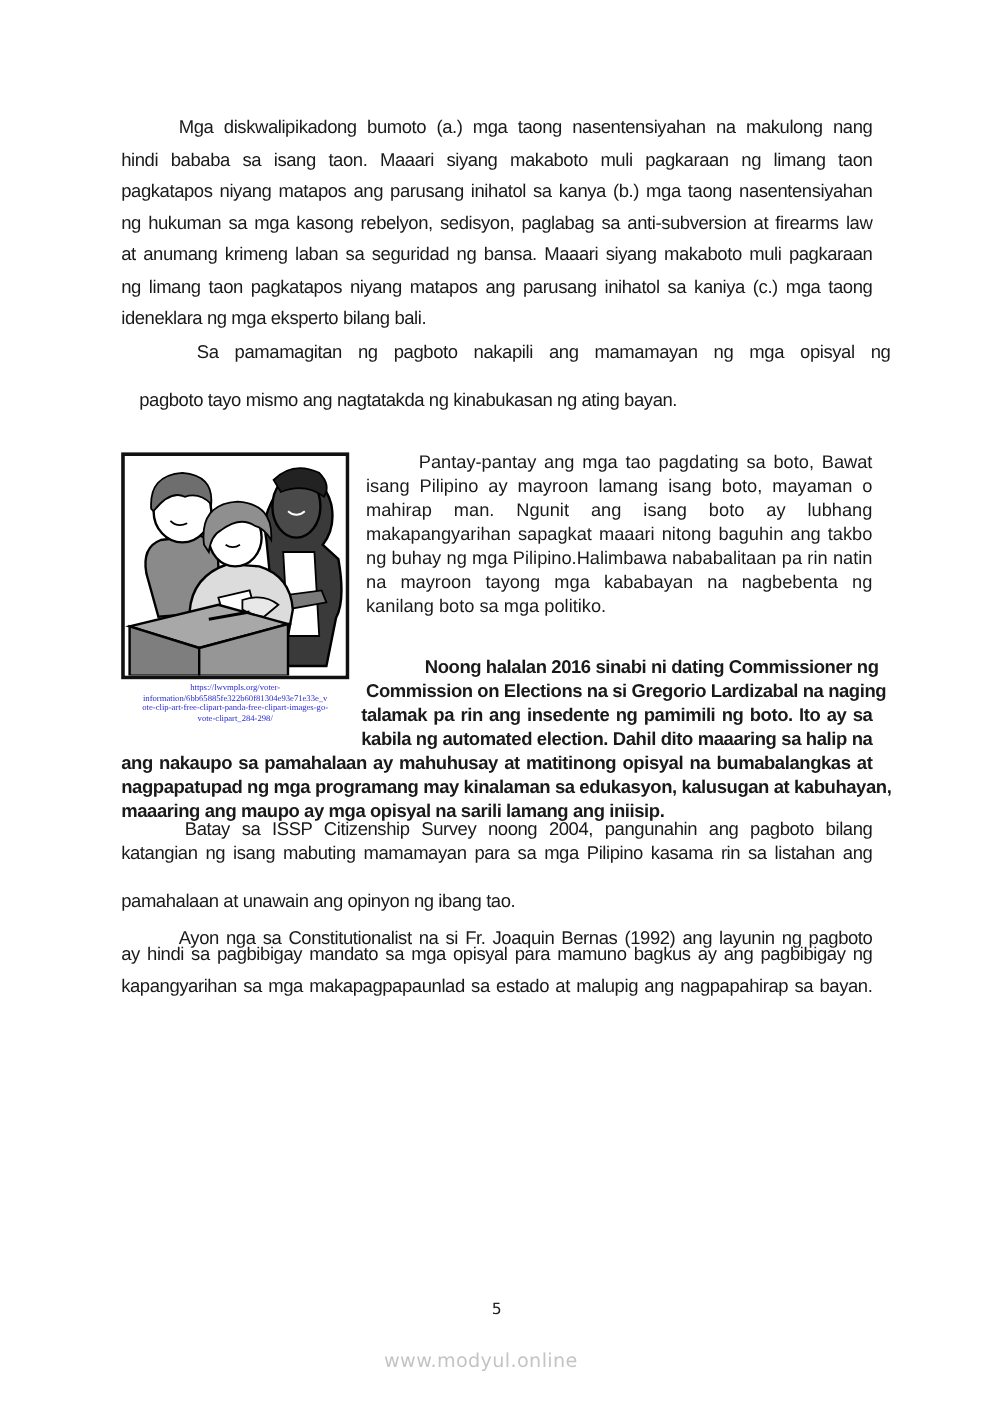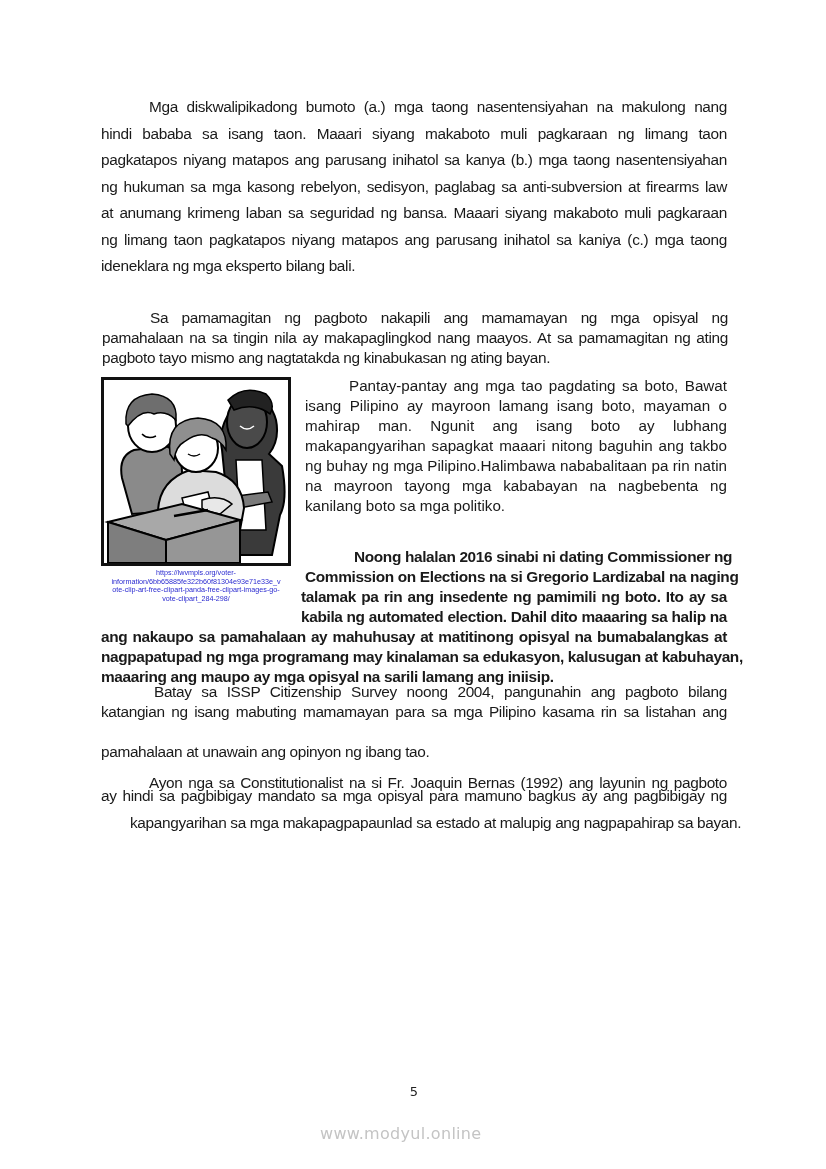--- a/index.html
+++ b/index.html
@@ -15,21 +15,21 @@
     }
     .ln { position: absolute; left: 0; right: 0; white-space: nowrap; text-align: justify; text-align-last: justify; }
     .ln.last { text-align-last: left; }
     .narrow { font-family: "Liberation Sans", sans-serif; letter-spacing: -0.35px; }
     .figure {
       position: absolute; left: 101px; top: 377px; width: 190px; height: 189px;
       box-sizing: border-box; border: 3px solid #111; background: #fff;
     }
     .caption {
       position: absolute; left: 100px; top: 569px; width: 192px;
-      font-family: Liberation Sans, sans-serif; font-size: 7.2px; line-height: 8.6px;
+      font-family: Liberation Serif, serif; font-size: 7.2px; line-height: 8.6px;
       color: #2a2ad0; text-align: center;
     }
     .page-number {
       position: absolute; left: 404px; top: 1084px; width: 20px; text-align: center;
       font-family: "DejaVu Sans", sans-serif; font-size: 13px; color: #222;
     }
     .watermark {
       position: absolute; left: 320px; top: 1124px; width: 186px; text-align: left;
       font-family: "DejaVu Sans", sans-serif; font-size: 16px; color: #c4c4c4; letter-spacing: 0.3px;
     }
@@ -42,23 +42,22 @@
   <div class="txt narrow" style="left:101px; top:98px; width:626px; height:180px;">
     <div class="ln" style="top:0; left:48px;">Mga diskwalipikadong bumoto (a.) mga taong nasentensiyahan na makulong nang</div>
     <div class="ln" style="top:26.5px;">hindi bababa sa isang taon. Maaari siyang makaboto muli pagkaraan ng limang taon</div>
     <div class="ln" style="top:53px;">pagkatapos niyang matapos ang parusang inihatol sa kanya (b.) mga taong nasentensiyahan</div>
     <div class="ln" style="top:79.5px;">ng hukuman sa mga kasong rebelyon, sedisyon, paglabag sa anti-subversion at firearms law</div>
     <div class="ln" style="top:106px;">at anumang krimeng laban sa seguridad ng bansa. Maaari siyang makaboto muli pagkaraan</div>
     <div class="ln" style="top:132.5px;">ng limang taon pagkatapos niyang matapos ang parusang inihatol sa kaniya (c.) mga taong</div>
     <div class="ln last" style="top:159px;">ideneklara ng mga eksperto bilang bali.</div>
   </div>
 
-  <div class="txt narrow" style="left:102px; top:285px; width:626px; height:60px;margin-top:24px;">
+  <div class="txt narrow" style="left:116px; top:285px; width:626px; height:60px;">
     <div class="ln" style="top:0; left:48px;">Sa pamamagitan ng pagboto nakapili ang mamamayan ng mga opisyal ng</div>
-    <div class="ln" style="top:20px;">pamahalaan na sa tingin nila ay makapaglingkod nang maayos. At sa pamamagitan ng ating</div>
     <div class="ln last" style="top:40px;">pagboto tayo mismo ang nagtatakda ng kinabukasan ng ating bayan.</div>
   </div>
 
   <div class="figure" title="Clipart of three people voting, one placing a ballot into a ballot box">
     <svg width="184" height="183" viewBox="0 0 184 183">
       <rect x="0" y="0" width="184" height="183" fill="#ffffff"></rect>
 
       <path d="M118 70 Q112 40 140 18 Q165 14 172 40 Q176 60 165 74 L178 86 Q184 120 176 135 L168 175 L126 175 L122 110 Z" fill="#3a3a3a" stroke="#000" stroke-width="2"></path>
       <ellipse cx="143" cy="42" rx="20" ry="26" fill="#4a4a4a" stroke="#000" stroke-width="2"></ellipse>
       <path d="M124 20 Q140 4 162 14 Q172 24 166 34 Q150 22 130 30 Z" fill="#222" stroke="#000" stroke-width="1.5"></path>
@@ -115,19 +114,19 @@
 
   <div class="txt narrow" style="left:101px; top:683px; width:626px; height:80px;">
     <div class="ln" style="top:0; left:53px;">Batay sa ISSP Citizenship Survey noong 2004, pangunahin ang pagboto bilang</div>
     <div class="ln" style="top:20px;">katangian ng isang mabuting mamamayan para sa mga Pilipino kasama rin sa listahan ang</div>
     <div class="ln last" style="top:60px;">pamahalaan at unawain ang opinyon ng ibang tao.</div>
   </div>
 
   <div class="txt narrow" style="left:101px; top:774px; width:626px; height:60px;">
     <div class="ln" style="top:0; left:48px;">Ayon nga sa Constitutionalist na si Fr. Joaquin Bernas (1992) ang layunin ng pagboto</div>
     <div class="ln" style="top:13px;">ay hindi sa pagbibigay mandato sa mga opisyal para mamuno bagkus ay ang pagbibigay ng</div>
-    <div class="ln" style="top:40px;margin-left:29px;">kapangyarihan sa mga makapagpapaunlad sa estado at malupig ang nagpapahirap sa bayan.</div>
+    <div class="ln" style="top:40px;">kapangyarihan sa mga makapagpapaunlad sa estado at malupig ang nagpapahirap sa bayan.</div>
   </div>
 
   <div class="page-number">5</div>
 
   <div class="watermark">www.modyul.online</div>
 </div>
 
 </body></html>

